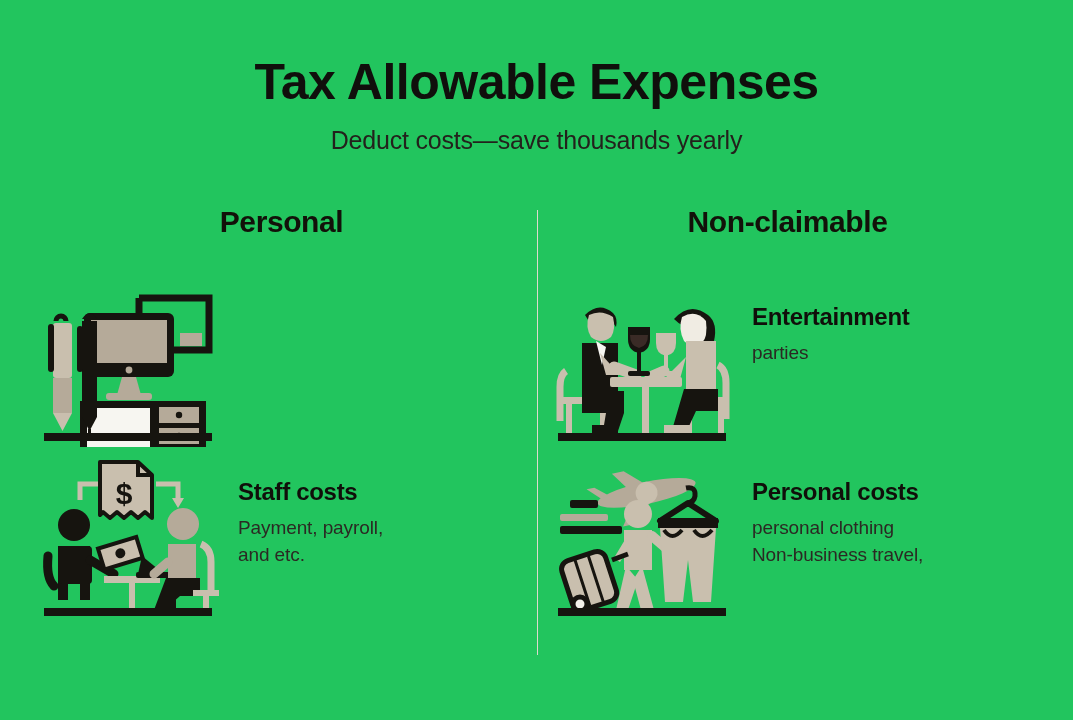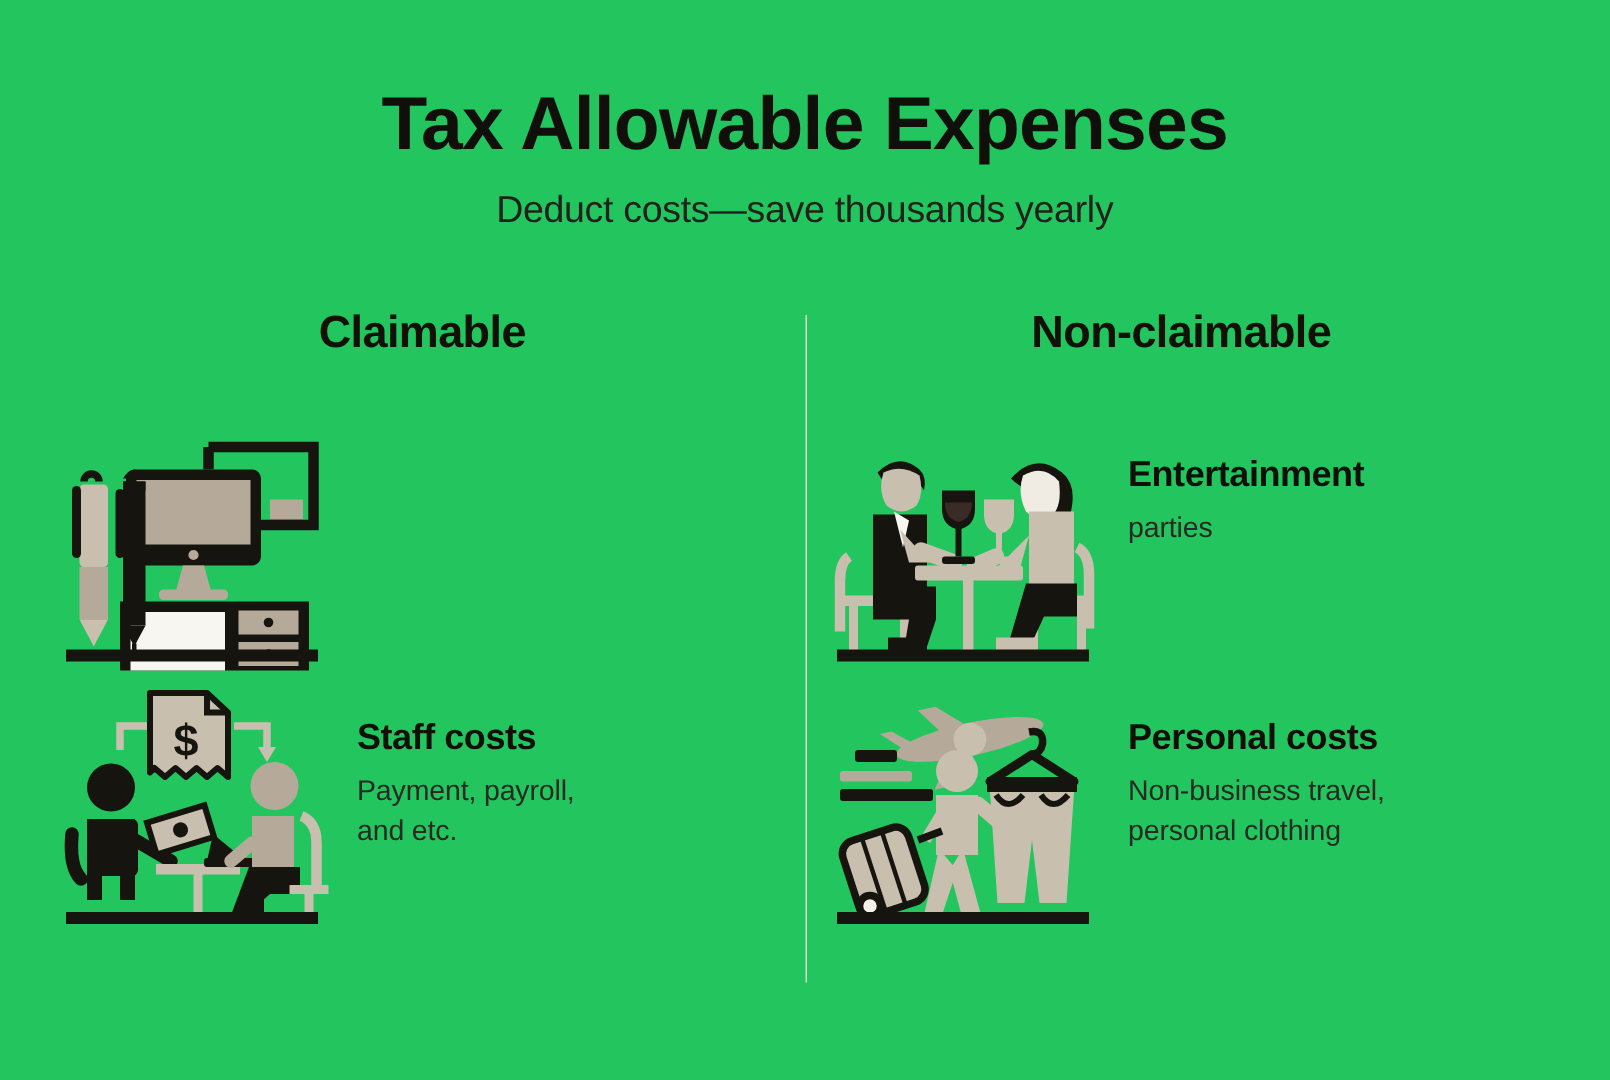--- a/index.html
+++ b/index.html
@@ -128,21 +128,21 @@
   <div class="header">
     <h1 class="title">Tax Allowable Expenses</h1>
     <p class="subtitle">Deduct costs—save thousands yearly</p>
   </div>
 
   <div class="columns">
 
     <div class="divider"></div>
 
     <div class="col col-left">
-      <h2 class="col-head">Claimable</h2>
+      <h2 class="col-head">Personal</h2>
 
       <div class="rows">
 
         <div class="row">
           <div class="row-icon">
             <svg viewBox="0 0 182 162" width="182" height="162">
 
               <path d="M101 13 h70 v52 h-36" fill="none" stroke="#16140f" stroke-width="7"></path>
               <path d="M101 13 v15" fill="none" stroke="#16140f" stroke-width="7"></path>
               <rect x="142" y="48" width="22" height="13" fill="#b5aa99"></rect>
@@ -332,22 +332,22 @@
               <path d="M108 68 h56 l-5 74 h-18 l-5 -42 l-5 42 h-18 z" fill="#c9bfae"></path>
               <path d="M112 70 q8 12 18 0" fill="none" stroke="#16140f" stroke-width="4"></path>
               <path d="M142 70 q8 12 18 0" fill="none" stroke="#16140f" stroke-width="4"></path>
 
               <rect x="6" y="148" width="168" height="8" fill="#16140f"></rect>
             </svg>
           </div>
           <div class="row-text">
             <div class="row-title">Personal costs</div>
             <div class="row-desc">
+              <span> personal clothing</span>
               <span>Non-business travel,</span>
-              <span> personal clothing</span>
             </div>
           </div>
         </div>
 
       </div>
     </div>
 
   </div>
 </div>
 

